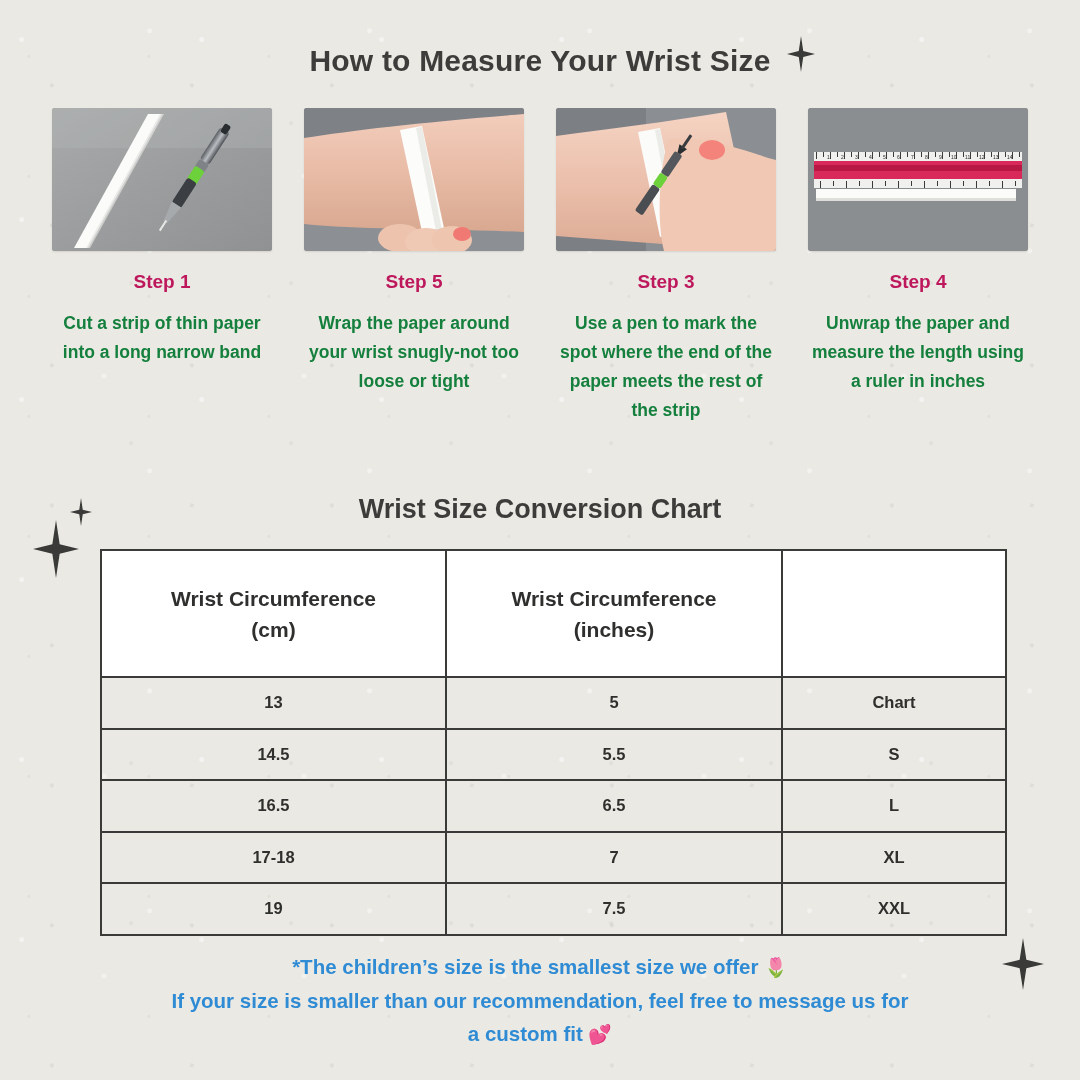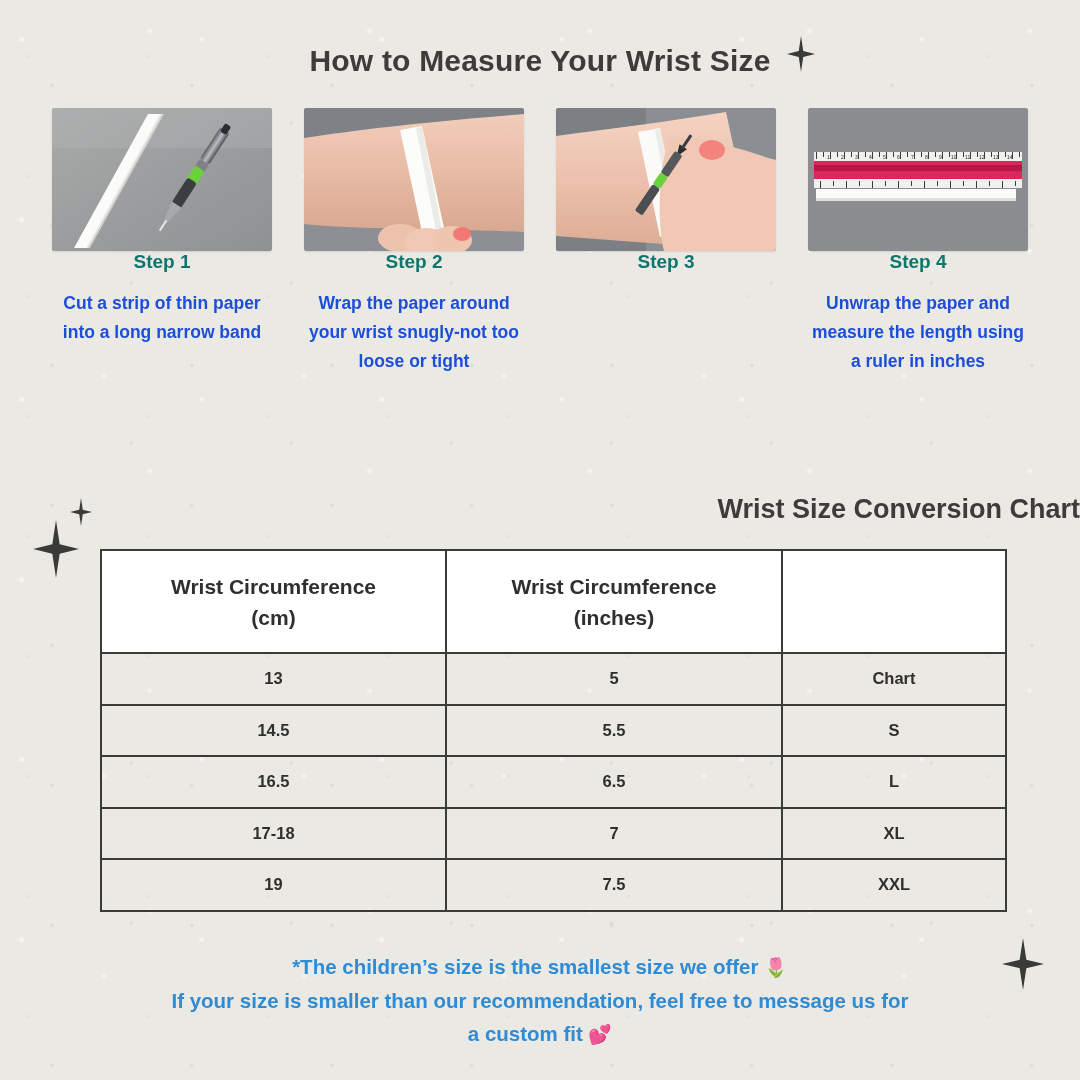--- a/index.html
+++ b/index.html
@@ -74,42 +74,43 @@
     height: 143px;
     border-radius: 3px;
     overflow: hidden;
     position: relative;
     background: #8e9093;
     box-shadow: 0 1px 2px rgba(0,0,0,0.10);
   }
   .step-photo svg { display: block; width: 100%; height: 100%; }
 
   .step-label {
+    margin-top: 20px;
     font-size: 19px;
     font-weight: bold;
-    color: #0f766e;
+    color: #be185d;
     text-align: center;
   }
   .step-desc {
     margin-top: 16px;
     font-size: 17.5px;
     font-weight: bold;
     line-height: 29px;
     text-align: center;
-    color: #1d4ed8;
+    color: #15803d;
     width: 215px;
   }
 
   
   .chart-title {
     position: absolute;
     top: 494px;
     left: 0;
     width: 1080px;
-    text-align: right;
+    text-align: center;
     font-size: 27px;
     font-weight: bold;
     color: #3d3c3a;
   }
 
   
   .size-table {
     position: absolute;
     top: 549px;
     left: 100px;
@@ -122,21 +123,21 @@
     text-align: center;
     vertical-align: middle;
   }
   .size-table thead th {
     background: #ffffff;
     height: 101px;
     font-size: 21px;
     font-weight: bold;
     line-height: 31px;
     color: #2f2f2d;
-    padding: 0 10px;
+    padding: 12px 10px;
   }
   .size-table tbody td {
     height: 47.5px;
     font-size: 16.5px;
     font-weight: bold;
     color: #2f2f2d;
     background: transparent;
   }
   .col-cm { width: 345px; }
   .col-in { width: 336px; }
@@ -229,21 +230,21 @@
           <path d="M112,20 L118,19 L138,122 L132,123 Z" fill="#e6e6e2" opacity="0.75"></path>
 
           <g>
             <ellipse cx="96" cy="130" rx="22" ry="14" fill="#edc3ad"></ellipse>
             <ellipse cx="122" cy="134" rx="21" ry="14" fill="#f0c9b4"></ellipse>
             <ellipse cx="148" cy="132" rx="20" ry="14" fill="#eec5af"></ellipse>
             <ellipse cx="158" cy="126" rx="9" ry="7" fill="#f07a73"></ellipse>
           </g>
         </svg>
       </div>
-      <div class="step-label">Step 2</div>
+      <div class="step-label">Step 5</div>
       <div class="step-desc">Wrap the paper around your wrist snugly-not too loose or tight</div>
     </div>
 
     <div class="step-col">
       <div class="step-photo">
         <svg viewBox="0 0 220 143" preserveAspectRatio="none">
           <defs>
             <linearGradient id="skin3" x1="0" y1="0" x2="0" y2="1">
               <stop offset="0%" stop-color="#f5d3c2"></stop>
               <stop offset="50%" stop-color="#ebc0ac"></stop>
@@ -264,20 +265,21 @@
           <g transform="rotate(34 120 70)">
             <rect x="104" y="48" width="9" height="26" rx="2" fill="#54585d"></rect>
             <rect x="104" y="74" width="9" height="14" rx="2" fill="#6dd13b"></rect>
             <rect x="104" y="88" width="9" height="32" rx="2" fill="#4a4e53"></rect>
             <polygon points="104,40 113,40 110,48 107,48" fill="#2c2f32"></polygon>
             <rect x="107" y="26" width="3" height="16" fill="#3a3d40"></rect>
           </g>
         </svg>
       </div>
       <div class="step-label">Step 3</div>
+      <div class="step-desc">Use a pen to mark the spot where the end of the paper meets the rest of the strip</div>
     </div>
 
     <div class="step-col">
       <div class="step-photo">
         <svg viewBox="0 0 220 143" preserveAspectRatio="none">
           <rect x="0" y="0" width="220" height="143" fill="#8b8e91"></rect>
 
           <g>
             <rect x="6" y="44" width="208" height="9" fill="#f0f0ee"></rect>
             <rect x="6" y="53" width="208" height="18" fill="#d9285a"></rect>

